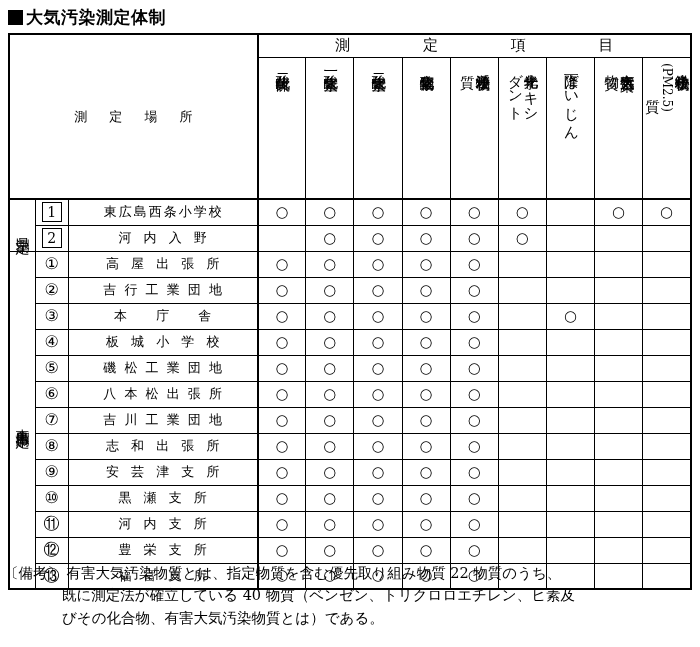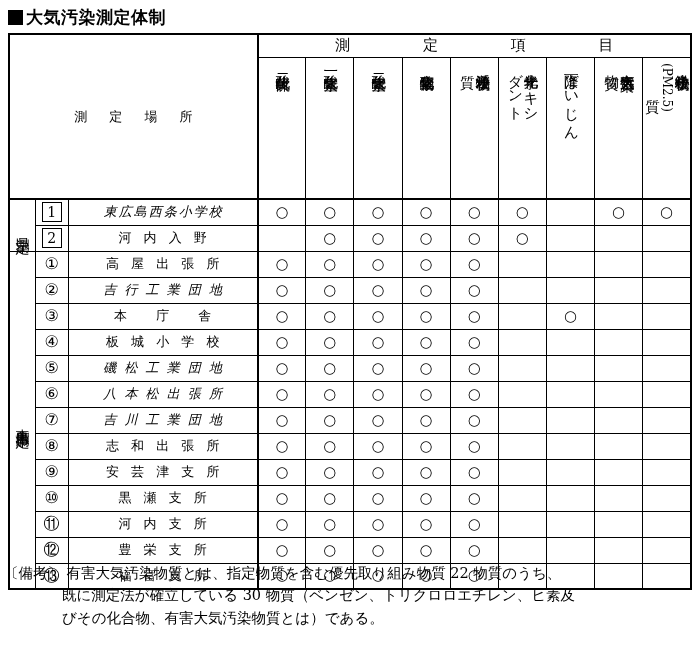--- a/index.html
+++ b/index.html
@@ -138,21 +138,21 @@
   }
 
   
   .site {
     width: 152px;
     font-size: 14.5px;
     letter-spacing: 4px;
     text-indent: 4px;
     padding: 0 6px;
   }
-  .site.tight { letter-spacing: 2px; text-indent: 2px; font-style: italic; }
+  .site.tight { letter-spacing: 2px; text-indent: 2px; }
 
   
   .drow td { height: 26px; }
   .mark {
     font-size: 15px;
     line-height: 1;
   }
 
   
   #note {
@@ -453,17 +453,17 @@
           <td class=""></td>
           <td class=""></td>
           <td class=""></td>
           <td class=""></td>
         </tr>
       </tbody>
   </table>
 
   <div id="note">
     <div class="l1">〔備考〕 有害大気汚染物質とは、指定物質を含む優先取り組み物質 22 物質のうち、</div>
-    <div class="l2">既に測定法が確立している 30 物質（ベンゼン、トリクロロエチレン、ヒ素及</div>
+    <div class="l2">既に測定法が確立している 40 物質（ベンゼン、トリクロロエチレン、ヒ素及</div>
     <div class="l3">びその化合物、有害大気汚染物質とは）である。</div>
   </div>
 
 </div>
 
 </body></html>

